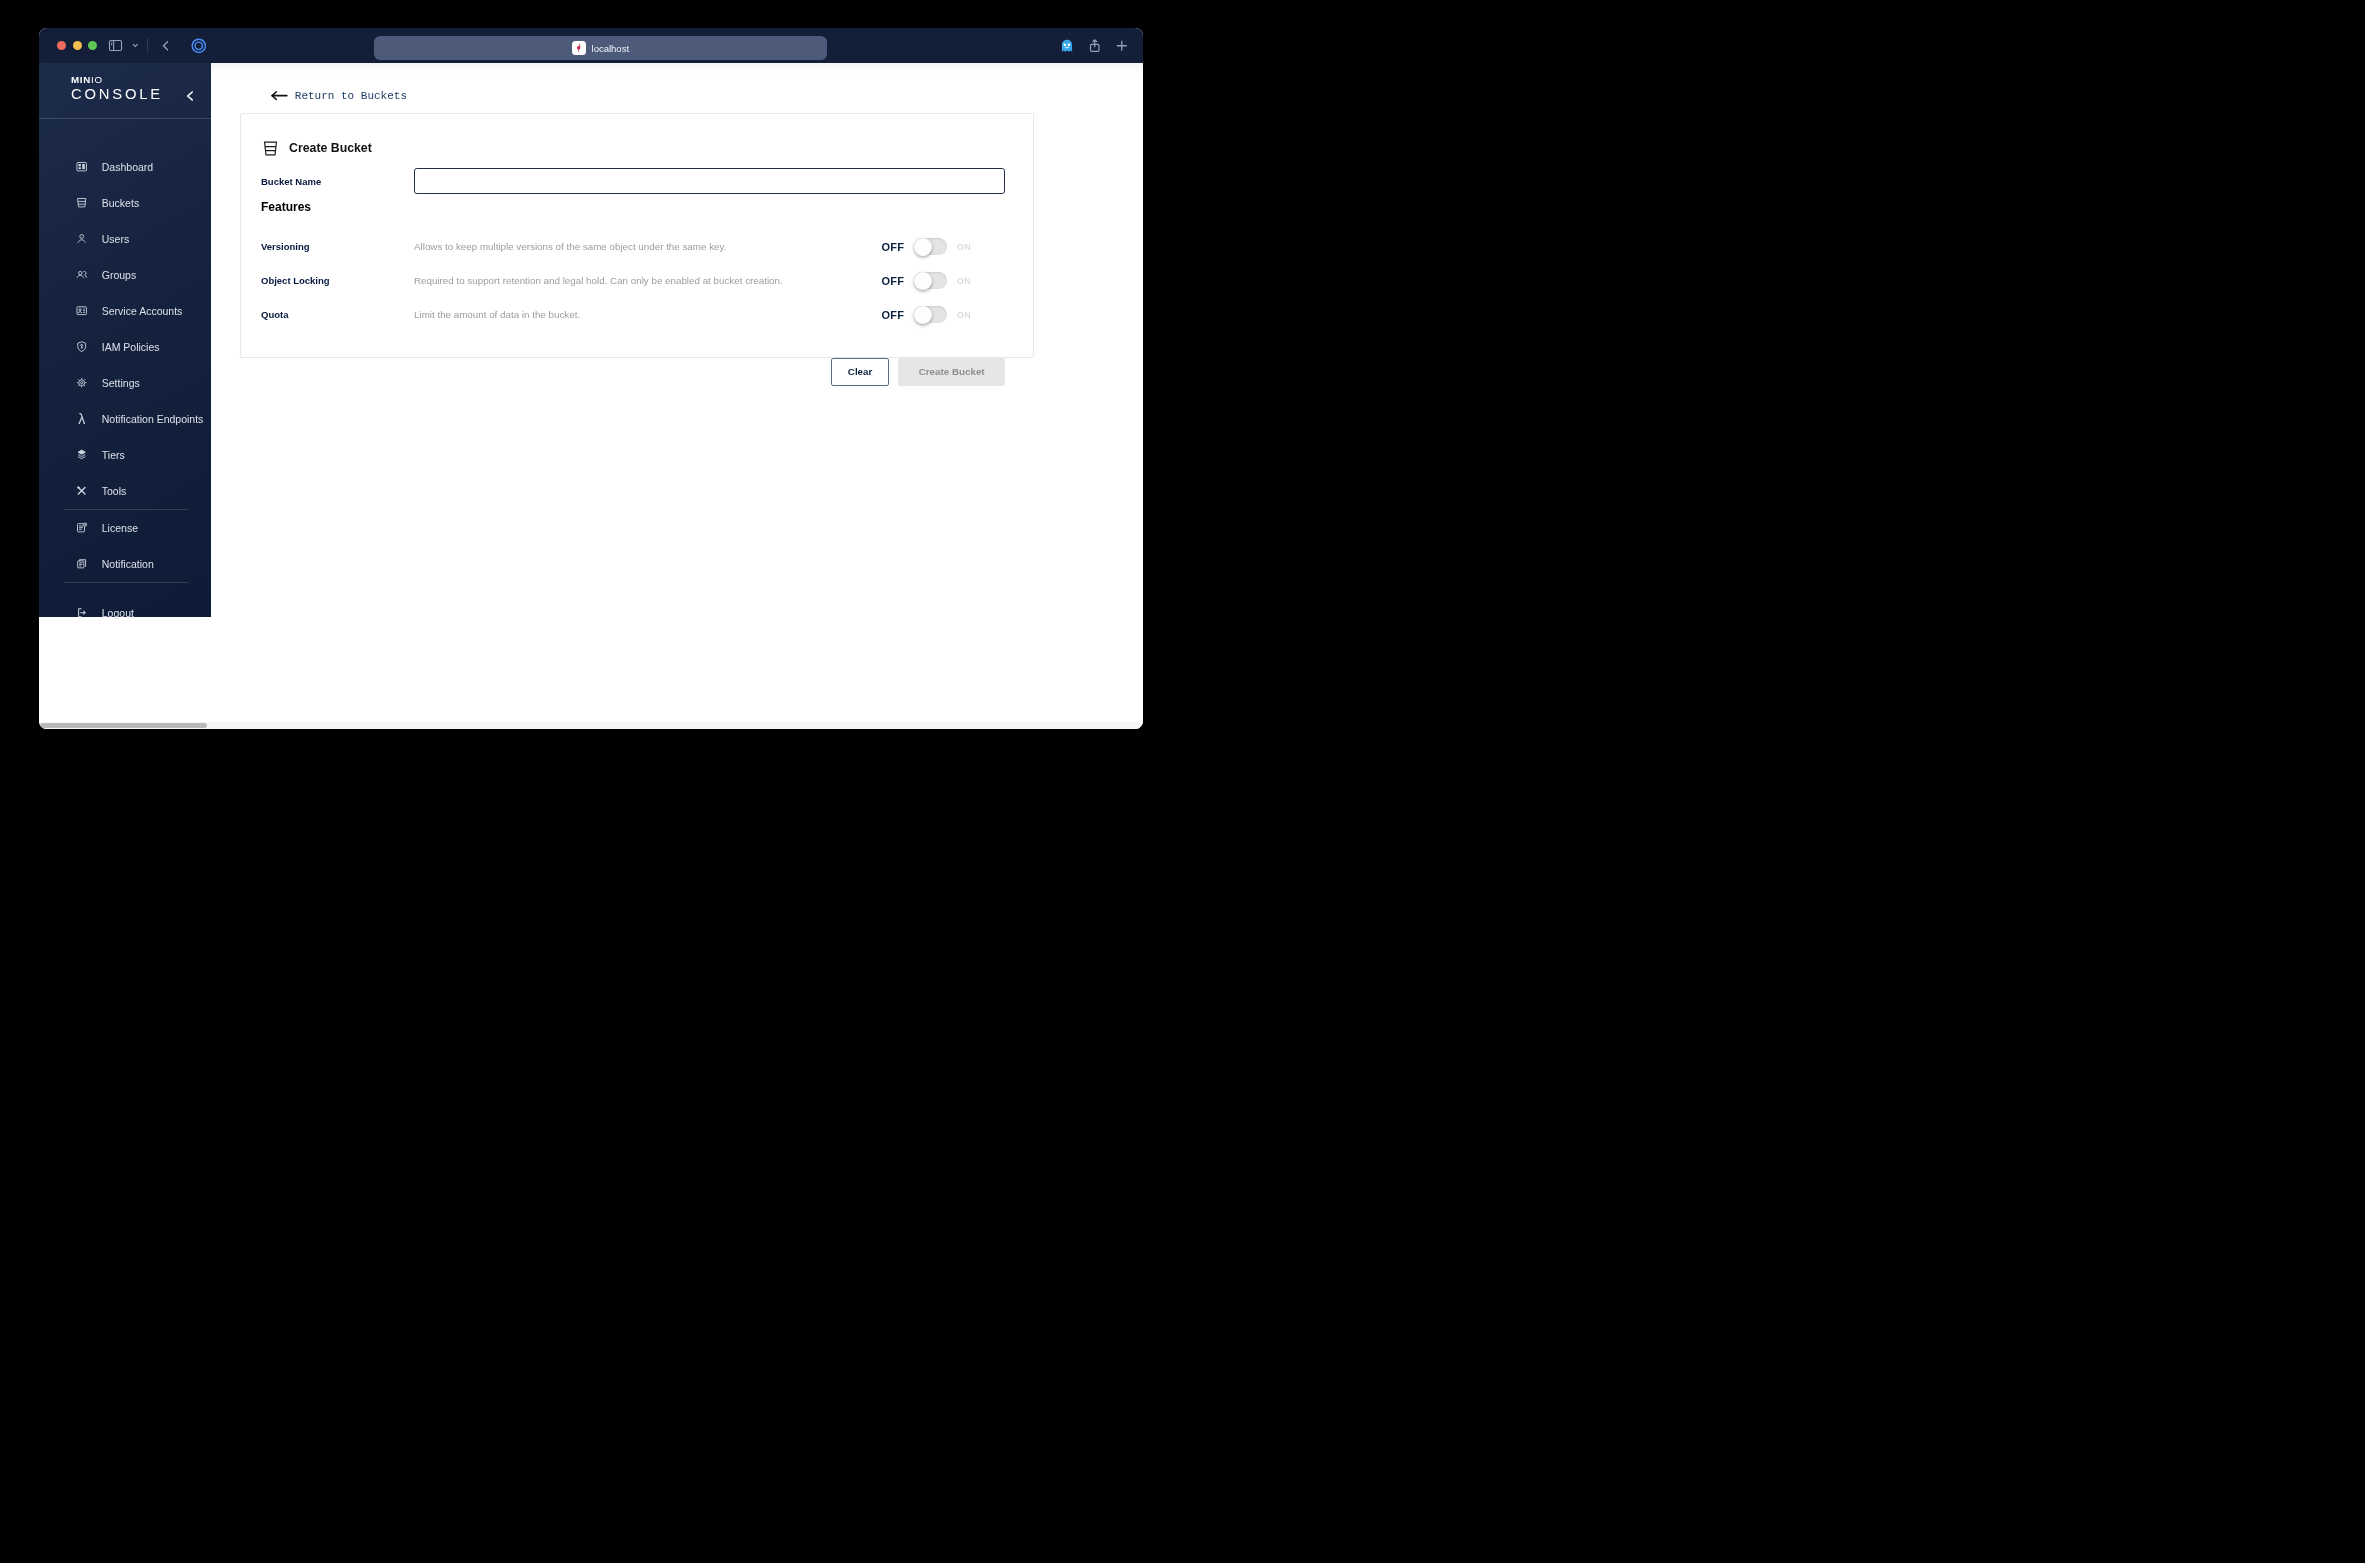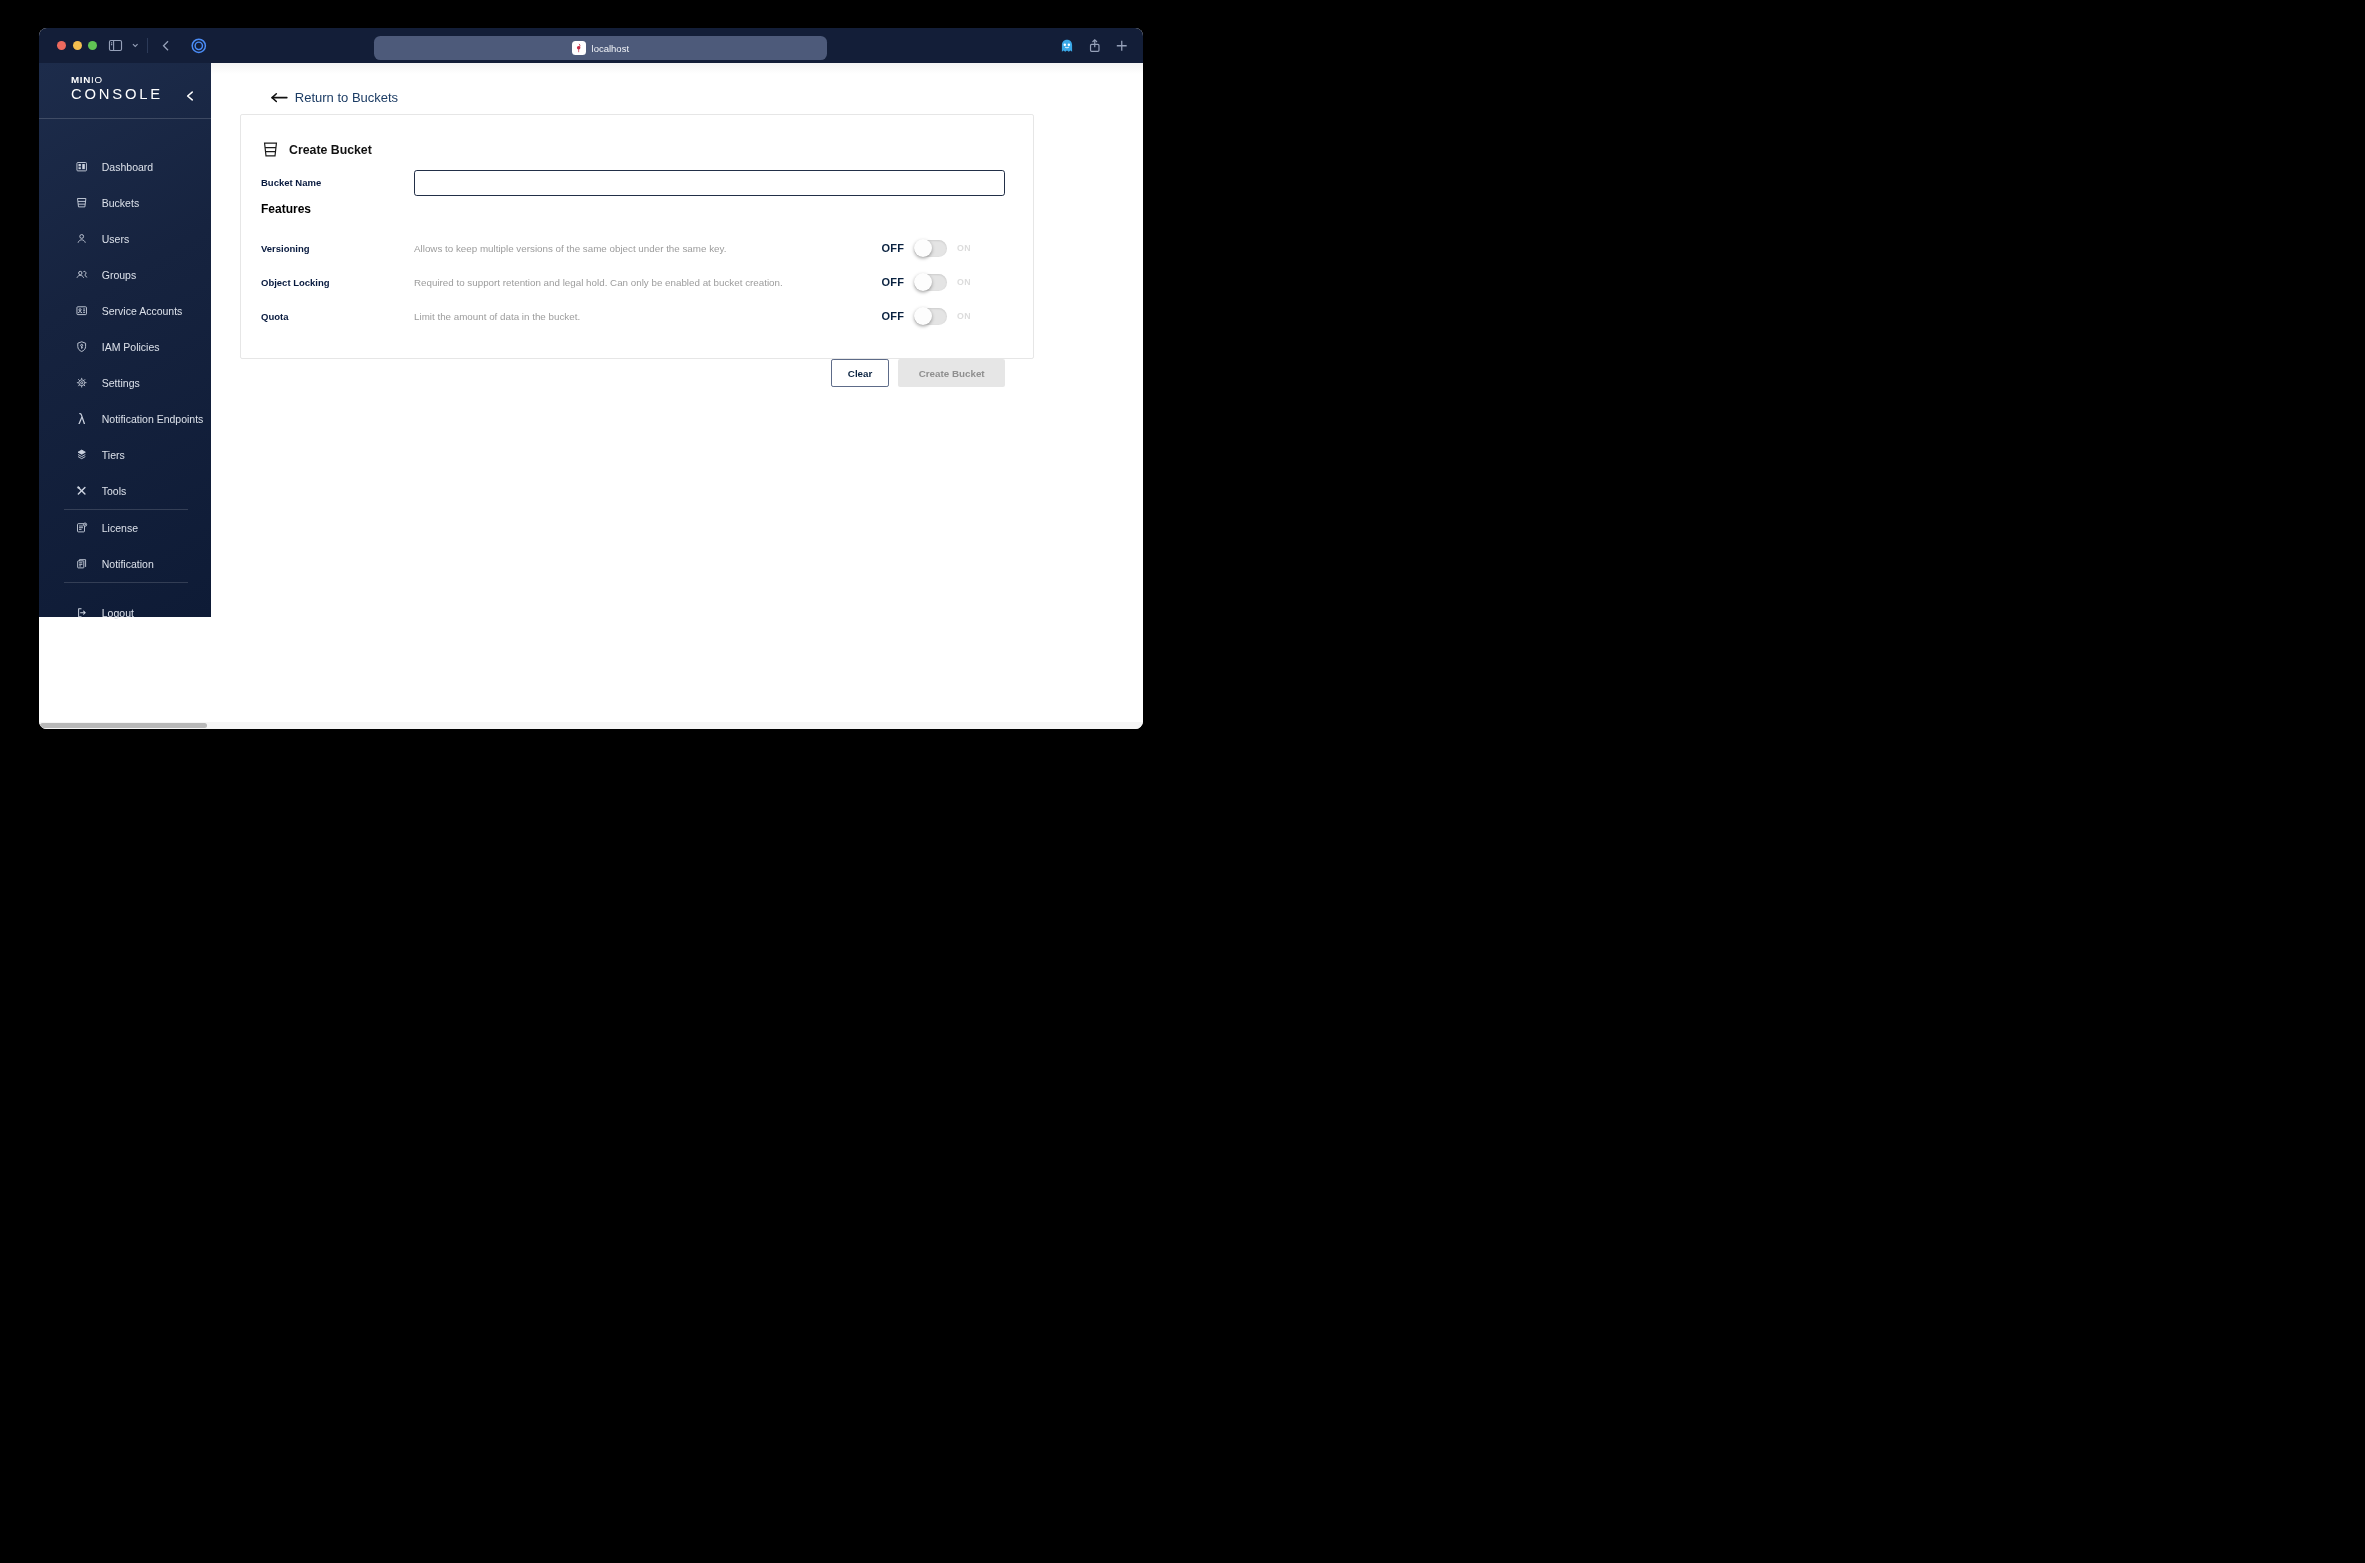--- a/index.html
+++ b/index.html
@@ -44,21 +44,21 @@
   .hscroll-thumb { position:absolute; left:1.4px; bottom:1.1px; width:167px; height:4.9px; border-radius:2.8px; background:#b9b9b9; }
 
   
   .main { position:absolute; left:172px; top:35px; right:0; bottom:7px; background:#fff; overflow:hidden; }
   .page-hdr { height:56px; display:flex; align-items:center; padding-left:25px; border-bottom:0.7px solid #e8e8e8; }
   .page-title { font-size:13.4px; font-weight:700; color:#0a0a0a; letter-spacing:0.1px; padding-top:7px; }
   .hdr-shadow { height:11.3px; background:linear-gradient(180deg,#f4f4f4 0%,#ffffff 100%); }
 
   .content { padding-left:29px; }
   .back-link { margin:15.5px 0 0 29.5px; display:inline-flex; align-items:center; gap:7px; cursor:pointer; }
-  .back-link .txt { font-size:13px; color:#1c3c64; }
+  .back-link .txt { font-size:11px; color:#1c3c64;font-family:Liberation Mono, monospace; }
 
   .card { margin-top:9.1px; width:794px; height:245px; background:#fff; border:0.7px solid #e6e6e6; border-radius:2.1px;
           padding:0 28px 0 20px; position:relative; }
   .card-title-row { margin-top:25px; display:flex; align-items:center; gap:9.1px; }
   .card-title { font-size:12.3px; font-weight:700; color:#111; }
 
   .bn-row { margin-top:10.5px; display:grid; grid-template-columns:121px 1fr; align-items:center;gap:32px; }
   .f-label { font-size:9.5px; font-weight:700; color:#07193e; }
   .bn-input { height:26px; border:0.7px solid #222f47; border-radius:2.8px; background:#fff; font-size:9.8px; padding:0 8.4px;
               width:100%; outline:none; font-family:"Liberation Sans",sans-serif; }

